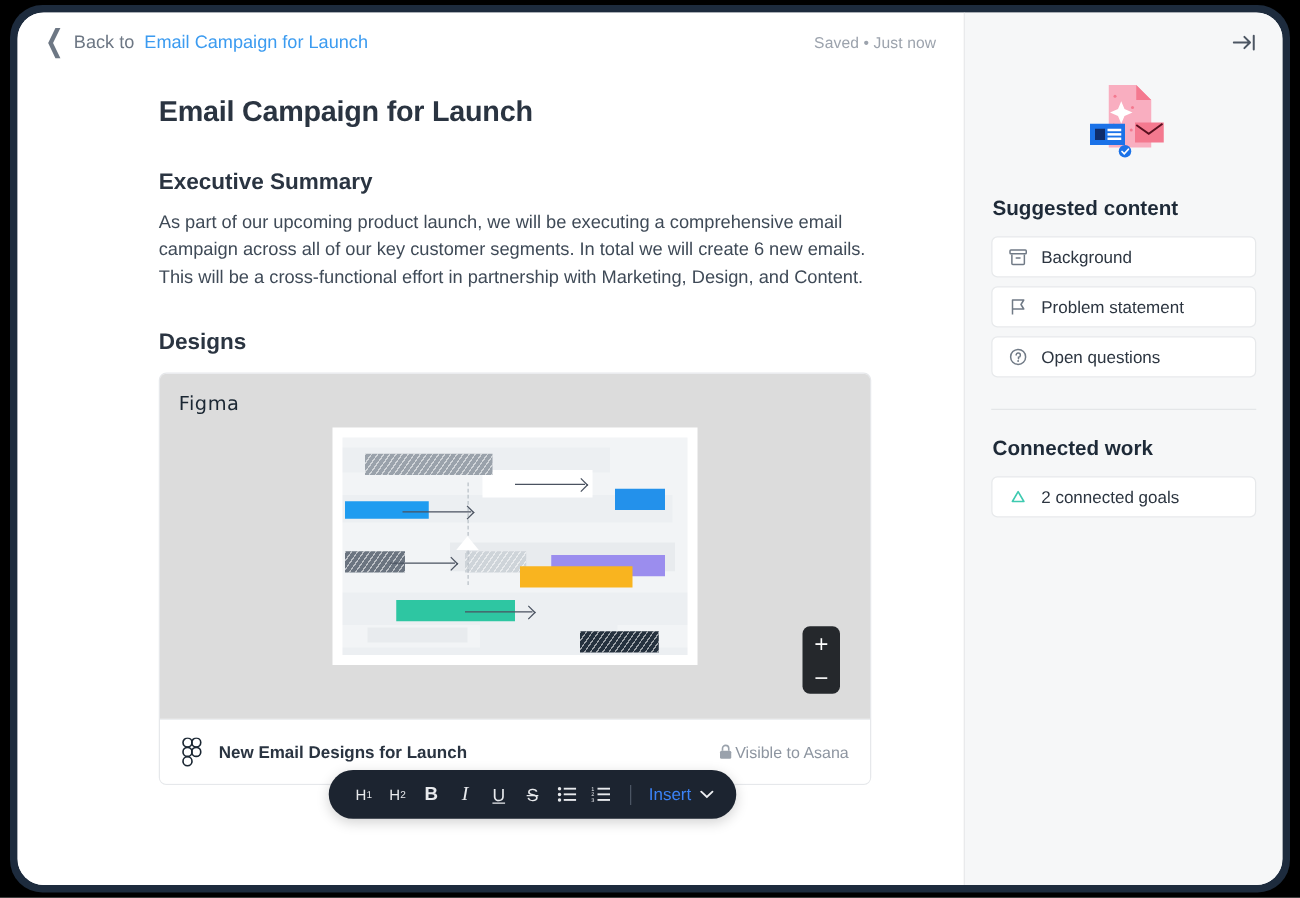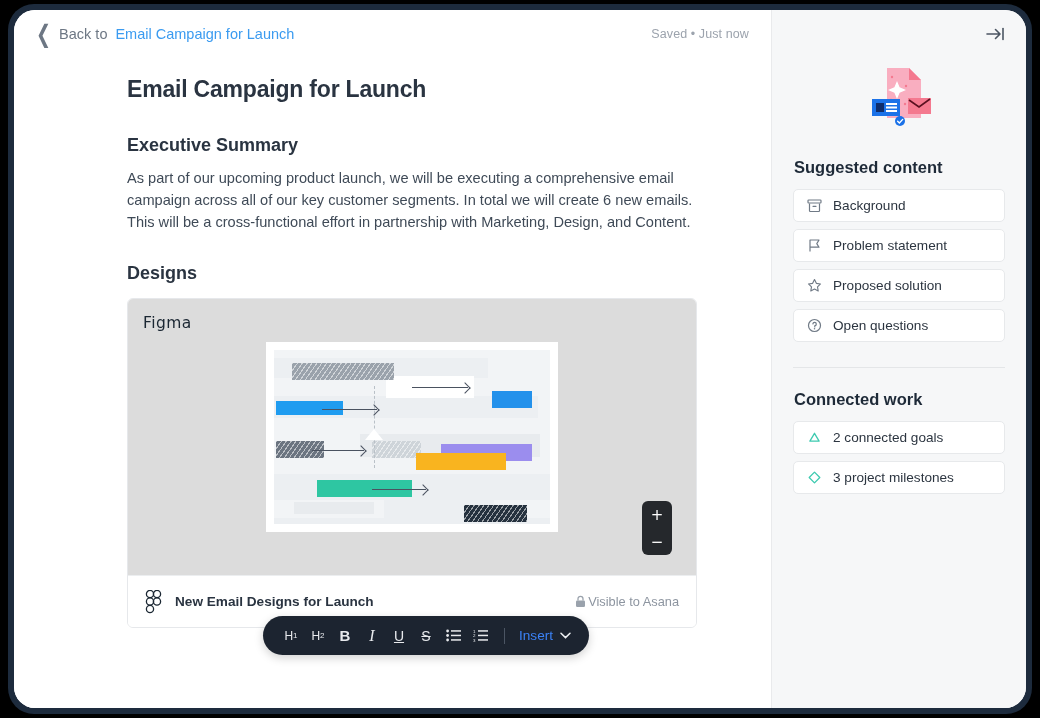--- a/index.html
+++ b/index.html
@@ -477,28 +477,20 @@
 
         <div class="sug-item">
           <span class="ic">
             <svg width="15" height="15" viewBox="0 0 15 15">
                 <path d="M3 13.5V2h9l-2.2 3.6L12 9.2H3" stroke="#707a86" stroke-width="1.2" fill="none" stroke-linejoin="round"></path>
               </svg>
           </span>
           <span class="sug-label">Problem statement</span>
         </div>
 
-        <div class="sug-item">
-          <span class="ic">
-            <svg width="15" height="15" viewBox="0 0 15 15">
-                <path d="M7.5 1.6l1.85 3.75 4.15.6-3 2.93.71 4.12-3.71-1.95-3.71 1.95.71-4.12-3-2.93 4.15-.6z" stroke="#707a86" stroke-width="1.15" fill="none" stroke-linejoin="round"></path>
-              </svg>
-          </span>
-          <span class="sug-label">Proposed solution</span>
-        </div>
 
         <div class="sug-item">
           <span class="ic">
             <svg width="15" height="15" viewBox="0 0 15 15">
                 <circle cx="7.5" cy="7.5" r="6" stroke="#707a86" stroke-width="1.2" fill="none"></circle>
                 <path d="M5.9 5.9a1.7 1.7 0 1 1 1.9 1.9v1.1" stroke="#707a86" stroke-width="1.2" fill="none" stroke-linecap="round"></path>
                 <circle cx="7.5" cy="10.8" r=".75" fill="#707a86"></circle>
               </svg>
           </span>
           <span class="sug-label">Open questions</span>
@@ -512,25 +504,17 @@
 
       <div class="cw-list">
         <div class="cw-item">
           <span class="ic">
             <svg width="15" height="15" viewBox="0 0 15 15">
                 <path d="M7.5 3.3l4.6 7.9H2.9z" stroke="#3ecab0" stroke-width="1.3" fill="none" stroke-linejoin="round"></path>
               </svg>
           </span>
           <span class="cw-label">2 connected goals</span>
         </div>
-        <div class="cw-item">
-          <span class="ic">
-            <svg width="15" height="15" viewBox="0 0 15 15">
-                <rect x="7.5" y="2.2" width="7.5" height="7.5" transform="rotate(45 7.5 2.2)" stroke="#3ecab0" stroke-width="1.3" fill="none" stroke-linejoin="round"></rect>
-              </svg>
-          </span>
-          <span class="cw-label">3 project milestones</span>
-        </div>
       </div>
     </div>
 
   </div>
 </div>
 
 </body></html>

